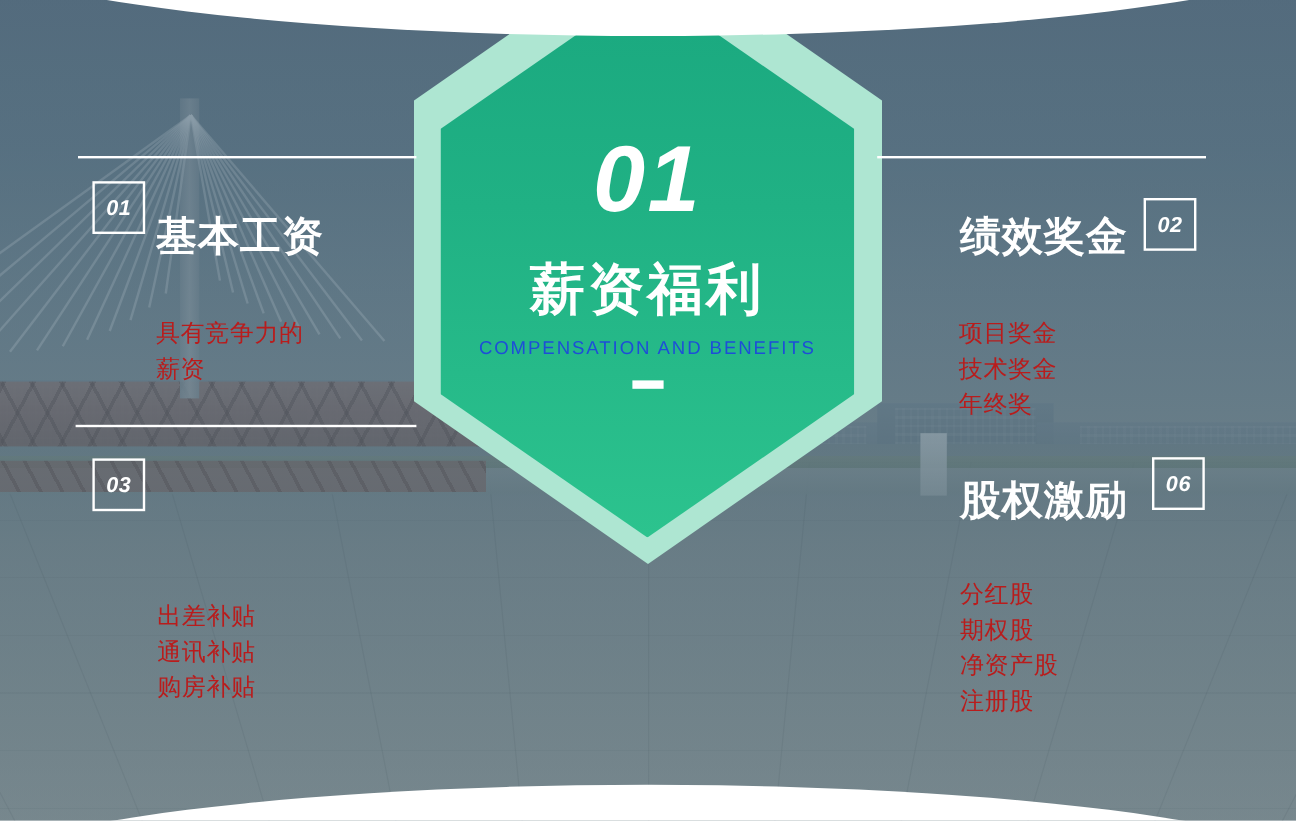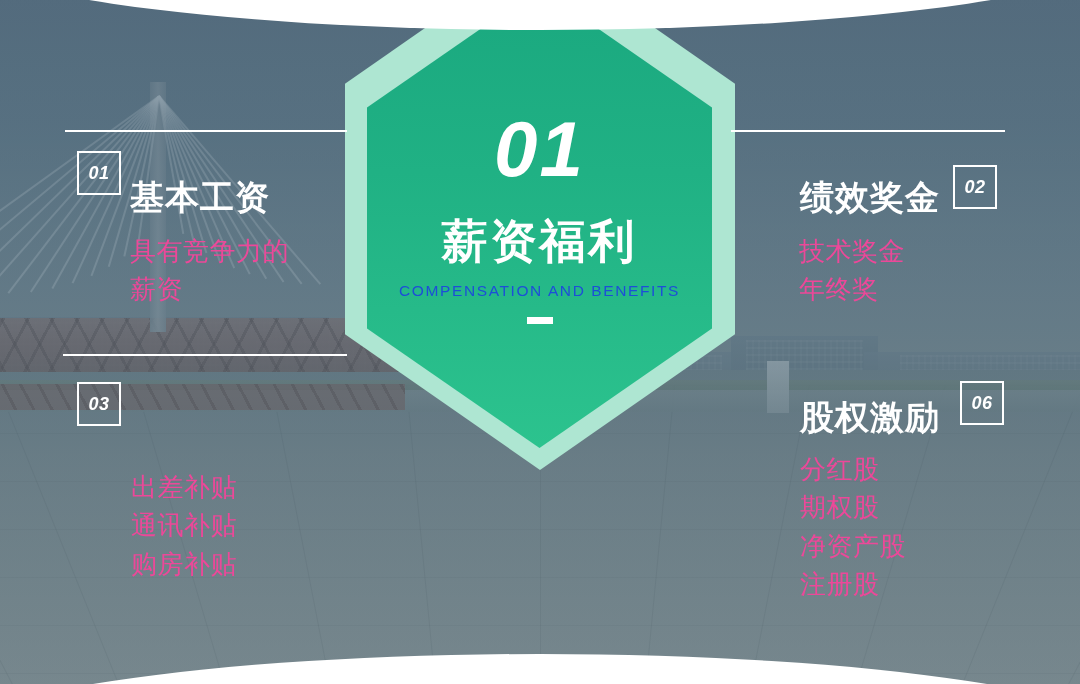--- a/index.html
+++ b/index.html
@@ -286,24 +286,25 @@
     position: absolute;
     font-size: 34px;
     font-weight: bold;
     letter-spacing: 1px;
     line-height: 1;
     white-space: nowrap;
     color: #ffffff;
   }
   .b-items {
     position: absolute;
-    font-size: 26px;
+    font-size: 20px;
     line-height: 1.48;
     letter-spacing: .5px;
-    color: #ec4899;
+    color: #b91c1c;
+    margin-top: 32px;
   }
   .b-items div {
     white-space: nowrap;
   }
   .align-right { text-align: center; }
   .align-left  { text-align: left; }
 </style>
 </head>
 <body>
 
@@ -383,20 +384,21 @@
   <div class="b-title align-left" style="left:130px; top:180px;">基本工资</div>
   <div class="b-items align-left" style="left:130px; top:232px;">
     <div>具有竞争力的</div>
     <div>薪资</div>
   </div>
 
   <div class="rule" style="left:731px; top:130px; width:274px;"></div>
   <div class="badge" style="left:953px; top:165px;">02</div>
   <div class="b-title align-right" style="right:140px; top:180px;">绩效奖金</div>
   <div class="b-items align-left" style="left:799px; top:232px;">
+    <div>项目奖金</div>
     <div>技术奖金</div>
     <div>年终奖</div>
   </div>
 
   <div class="rule" style="left:63px; top:354px; width:284px;"></div>
   <div class="badge" style="left:77px; top:382px;">03</div>
   <div class="b-items align-left" style="left:131px; top:468px;">
     <div>出差补贴</div>
     <div>通讯补贴</div>
     <div>购房补贴</div>

